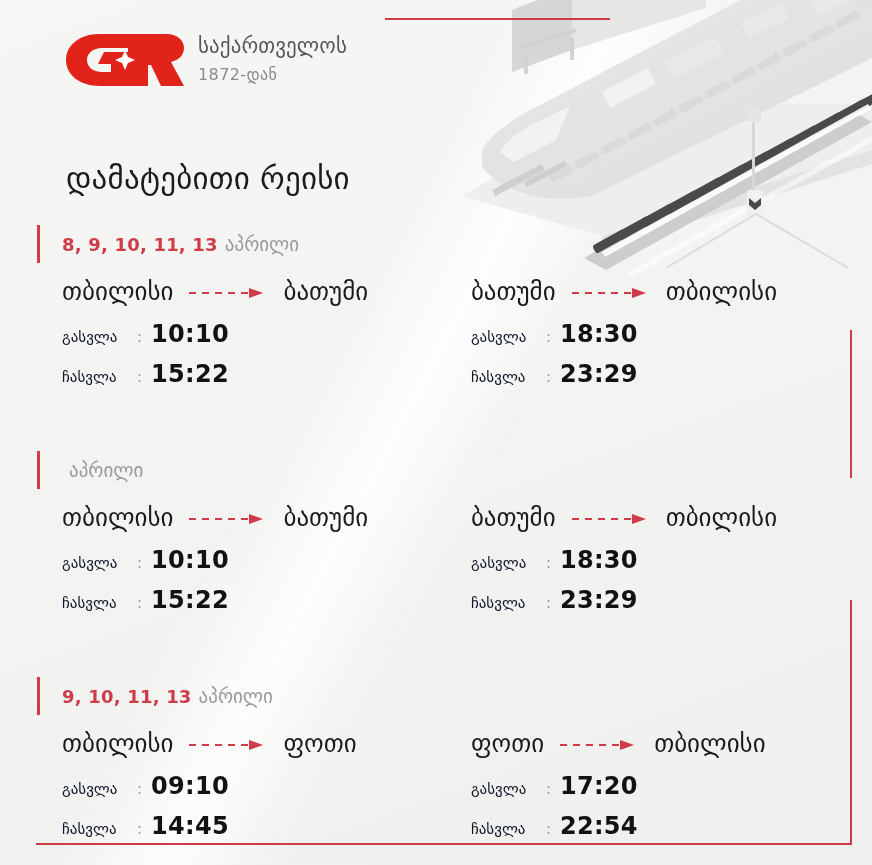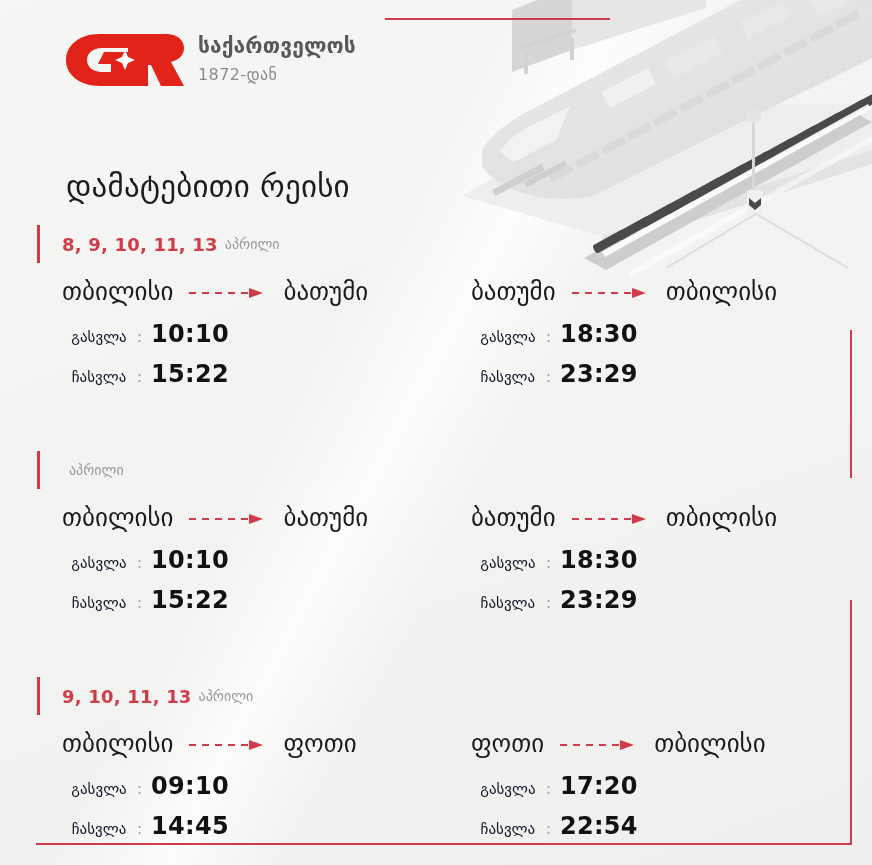--- a/index.html
+++ b/index.html
@@ -80,50 +80,49 @@
   }
   .brand-mark {
     width: 118px;
     height: 52px;
     margin-right: 14px;
     flex: none;
   }
   .brand-text { padding-top: 1px; }
   .brand-line {
     font-size: 21px;
-    font-weight: 700;
+    font-weight: 400;
     color: #58585a;
     line-height: 1.12;
     letter-spacing: .1px;
     white-space: nowrap;
   }
   .brand-since {
     margin-top: 6px;
     font-size: 16px;
     font-weight: 400;
     color: #8c8c8e;
     letter-spacing: .4px;
   }
 
   
   .page-title {
     position: absolute;
-    left: 66px; top: 168px;
+    left: 66px; top: 160px;
     font-size: 31px;
     font-weight: 400;
     color: #1b1b1b;
     letter-spacing: .2px;
   }
 
   
   .blocks {
     position: absolute;
     left: 0; top: 228px;
     width: 872px;
-    text-align: center;
   }
   .block { position: relative; padding-left: 36px; }
   .block + .block { margin-top: 66px; }
 
   .date-row {
     position: relative;
     height: 32px;
     display: flex;
     align-items: center;
     padding-left: 26px;
@@ -134,21 +133,21 @@
     width: 3px; height: 38px;
     background: #cf3b48;
   }
   .date-days {
     font-size: 18px;
     font-weight: 700;
     color: #cf3b48;
     letter-spacing: .2px;
   }
   .date-month {
-    font-size: 14px;
+    font-size: 19px;
     font-weight: 400;
     color: #9a9a9c;
     margin-left: 7px;
   }
 
   .legs {
     display: flex;
     margin-top: 14px;
     padding-left: 26px;
   }

